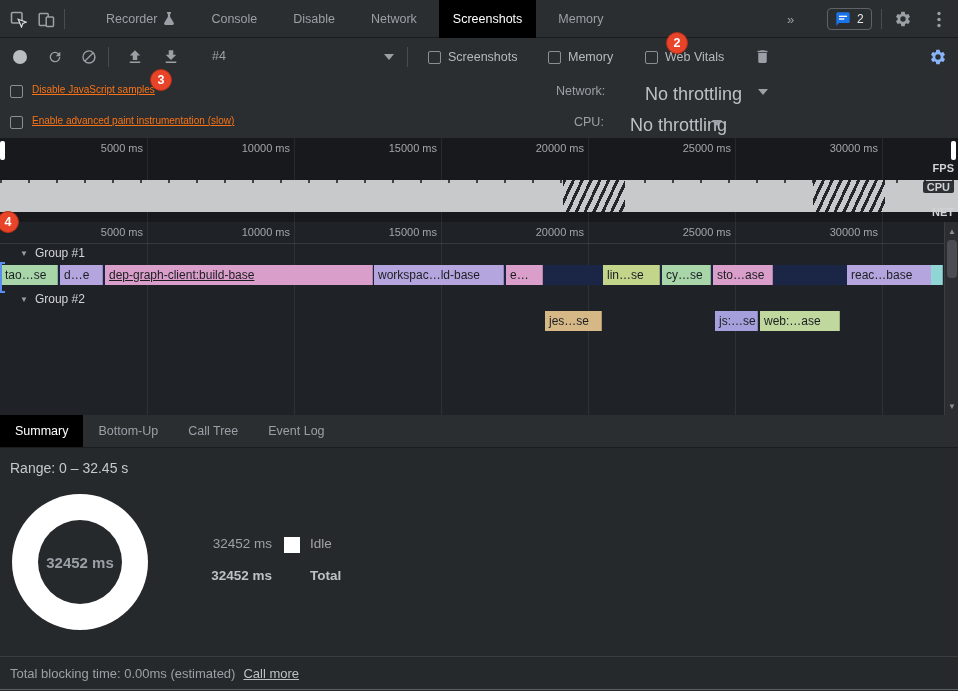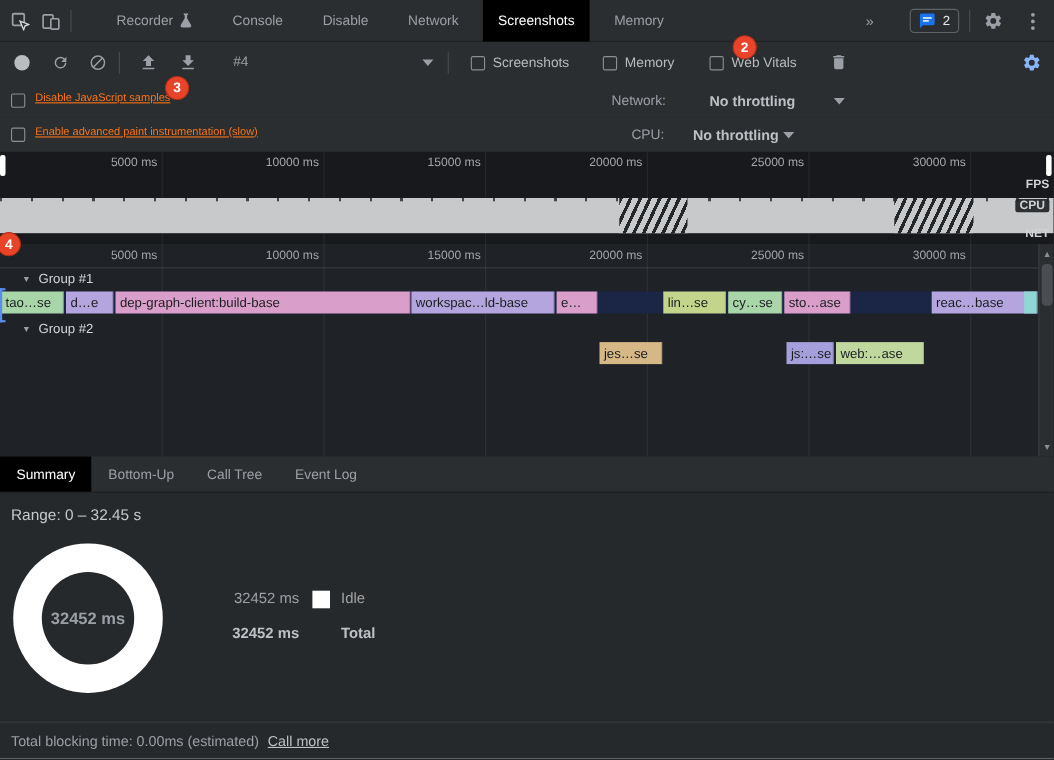--- a/index.html
+++ b/index.html
@@ -31,21 +31,21 @@
   .caret { width:0; height:0; border-left:5px solid transparent; border-right:5px solid transparent;
     border-top:6px solid #9aa0a6; }
   .chk-group { position:absolute; top:0; height:38px; display:flex; align-items:center; gap:7px; }
   .checkbox { width:13px; height:13px; border:1px solid #8a8f94; border-radius:2px; background:transparent; }
   .chk-label { font-size:12.5px; color:#b6babf; }
   
   .optrow { position:absolute; left:0; width:958px; height:31px; background:#2b2e31; }
   .optrow .checkbox { position:absolute; left:10px; top:9px; }
   .opt-label { position:absolute; left:32px; top:8px; font-size:10px; color:#f97316;text-decoration:underline; }
   .throt-label { position:absolute; top:8px; font-size:12.5px; color:#9aa0a6; }
-  .throt-value { position:absolute; top:8px; font-size:13px; color:#bdc1c6;font-weight:bold; }
+  .throt-value { position:absolute; top:8px; font-size:18px; color:#bdc1c6; }
   .throt-caret { position:absolute; top:13px; }
   
   .overview { position:absolute; left:0; top:138px; width:958px; height:84px; background:#17191c; }
   .ov-gridlines { position:absolute; inset:0; }
   .gl { position:absolute; top:0; bottom:0; width:1px; background:rgba(255,255,255,.07); }
   .ov-ruler { position:absolute; left:0; top:0; width:958px; height:22px; }
   .tick { position:absolute; top:4px; width:90px; text-align:right; font-size:11px; color:#a2a6ab; }
   .ov-cpu { position:absolute; left:0; top:42px; width:958px; height:32px; background:#c8c9ca; }
   .cpu-ticks { position:absolute; left:0; top:0; width:958px; height:3px;
     background:repeating-linear-gradient(90deg,#212428 0 2px,transparent 2px 28px); opacity:.8; }
@@ -285,21 +285,21 @@
         <div class="tick" style="left: 788px;">30000 ms</div>
       </div>
     <div id="flame-content">
         <div class="group-header" style="top: 24px;">
           <span class="tri">▼</span>
           <span>Group #1</span>
         </div>
         <div class="bar bar-base" style="left: 0px; width: 943px; top: 43px; background: rgb(27, 37, 70);"></div>
         <div class="bar" style="left: 1px; width: 57px; top: 43px; background: rgb(168, 214, 169);">tao…se</div>
         <div class="bar" style="left: 60px; width: 43px; top: 43px; background: rgb(181, 165, 222);">d…e</div>
-        <div class="bar" style="left: 105px; width: 268px; top: 43px; background: rgb(218, 158, 202);">dep-graph-client:build-base</div>
+        <div class="bar" style="left: 105px; width: 268px; top: 43px; background: rgb(218, 158, 202); text-decoration: underline;">dep-graph-client:build-base</div>
         <div class="bar" style="left: 374px; width: 130px; top: 43px; background: rgb(181, 165, 222);">workspac…ld-base</div>
         <div class="bar" style="left: 506px; width: 37px; top: 43px; background: rgb(218, 158, 202);">e…</div>
         <div class="bar" style="left: 603px; width: 57px; top: 43px; background: rgb(195, 212, 139);">lin…se</div>
         <div class="bar" style="left: 662px; width: 49px; top: 43px; background: rgb(168, 214, 169);">cy…se</div>
         <div class="bar" style="left: 713px; width: 60px; top: 43px; background: rgb(218, 158, 202);">sto…ase</div>
         <div class="bar" style="left: 847px; width: 96px; top: 43px; background: rgb(181, 165, 222);">reac…base</div>
         <div class="bar" style="left: 931px; width: 12px; top: 43px; background: rgb(144, 214, 212);"></div>
         <div class="group-header" style="top: 70px;">
           <span class="tri">▼</span>
           <span>Group #2</span>

